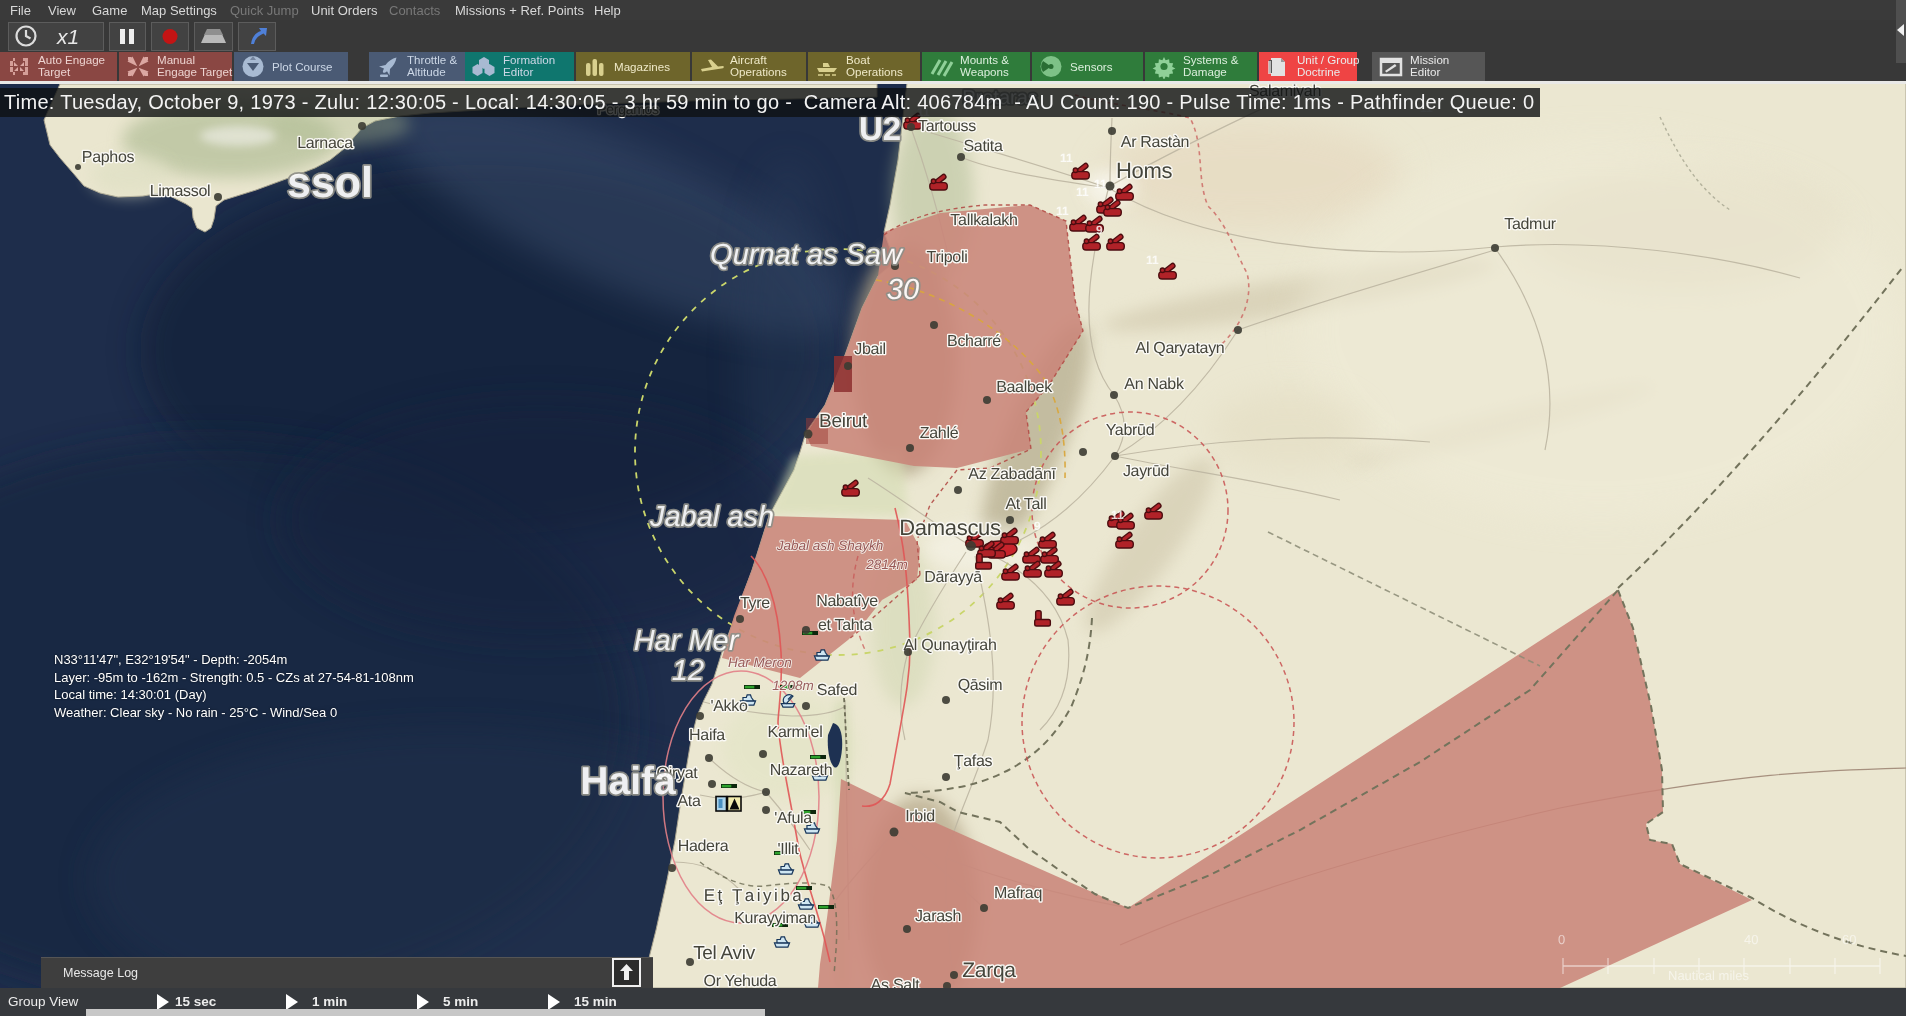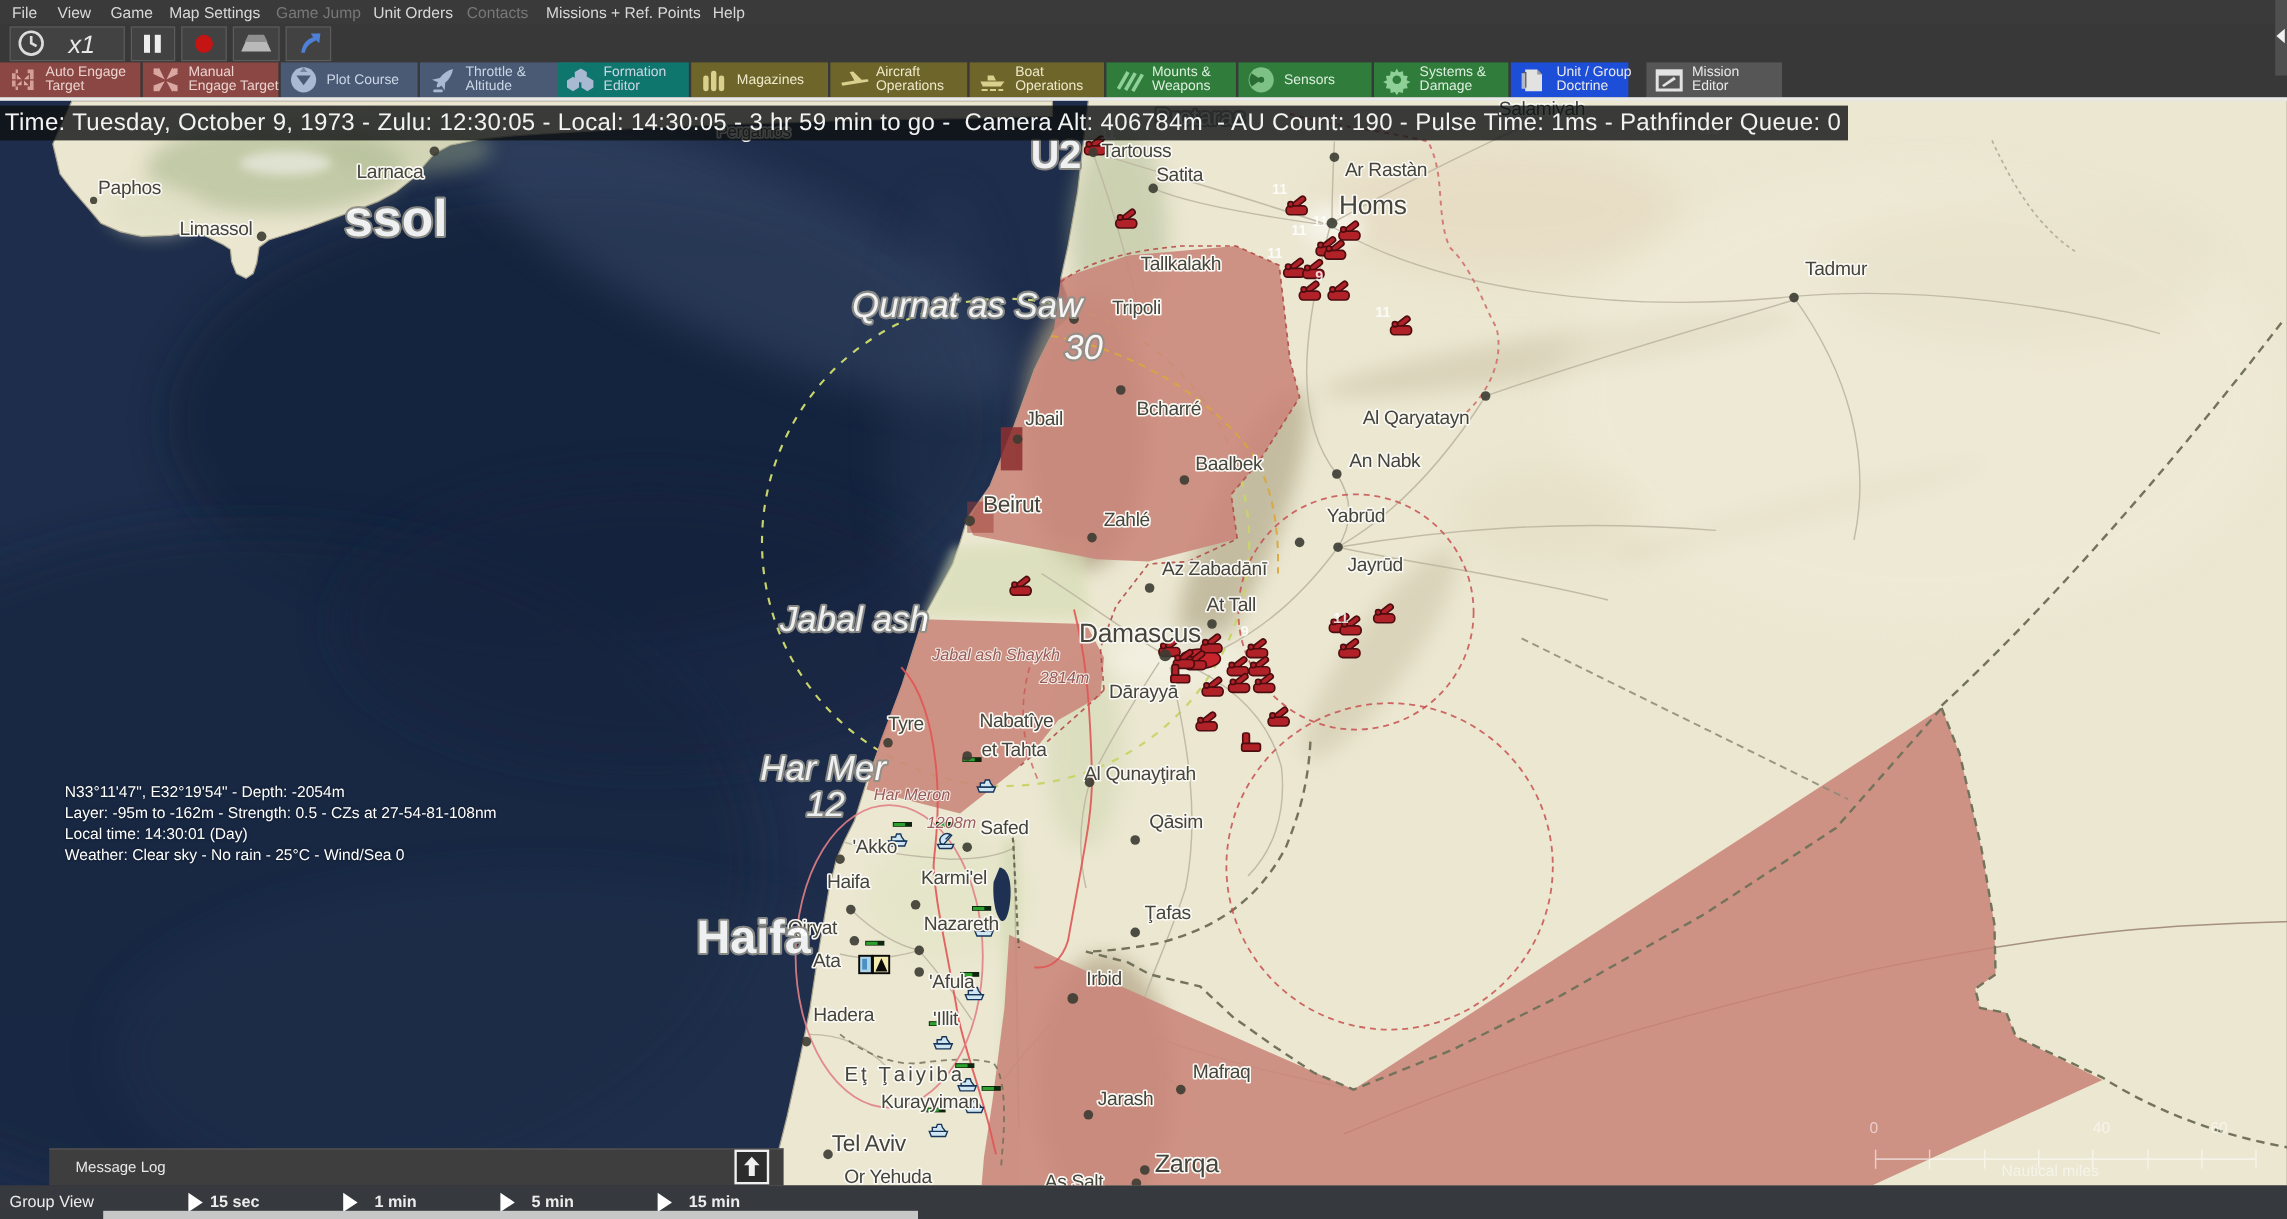--- a/index.html
+++ b/index.html
@@ -347,21 +347,21 @@
 <text x="1842" y="944" font-size="13" stroke="none">60</text>
 <text x="1668" y="980" font-size="13" stroke="none">Nautical miles</text>
 </g>
 </svg>
 
 <div class="menubar">
   <span style="left:10px">File</span>
       <span style="left:48px">View</span>
       <span style="left:92px">Game</span>
   <span style="left:141px">Map Settings</span>
-      <span class="dis" style="left:230px">Game Jump</span>
+      <span class="dis" style="left:230px">Quick Jump</span>
   <span style="left:311px">Unit Orders</span>
       <span class="dis" style="left:389px">Contacts</span>
   <span style="left:455px">Missions + Ref. Points</span>
       <span style="left:594px">Help</span>
 </div>
 
 <div class="ctl" style="left:8px;width:96px">
   <svg width="94" height="27" viewBox="0 0 94 27">
     <circle cx="17" cy="13" r="9.5" fill="none" stroke="#dcdcdc" stroke-width="2.2"></circle>
     <path d="M17 7 L17 13 L21.5 15.5" fill="none" stroke="#dcdcdc" stroke-width="2.2"></path>
@@ -422,21 +422,21 @@
       <div class="tb" style="left:234px;width:114px;background:#4a5a74">
         <svg class="ic" viewBox="0 0 26 25">
           <g>
             <circle cx="13" cy="12.5" r="10.5" fill="#a8bad2"></circle>
             <path d="M7 9 L19 9 L13 17 Z" fill="#4a5a74"></path>
             <path d="M13 2 l3 4 -6 0z" fill="#4a5a74" opacity=".55"></path>
           </g>
         </svg>
         <div class="tx" style="color:#ccd7e6">Plot Course</div>
       </div>
-      <div class="tb" style="left:350px;width:136px;background:#4a5a74">
+      <div class="tb" style="left:369px;width:136px;background:#4a5a74">
         <svg class="ic" viewBox="0 0 26 25">
           <g fill="#a8bad2">
             <path d="M21.5 3.5 C17 4.5 13.5 7 10.5 11 L4 12.5 L9 14.5 C8 16.5 7.5 18 8.2 18.6 C9 19.2 10.3 18.5 12 17.2 L14.5 21.5 L15 15 C18.5 12 20.8 8 21.5 3.5 Z"></path>
             <rect x="5" y="20.5" width="8" height="2.4" rx="1"></rect>
           </g>
         </svg>
         <div class="tx" style="color:#ccd7e6">Throttle &amp;<br>Altitude</div>
       </div>
       <div class="tb" style="left:465px;width:109px;background:#0f766e">
         <svg class="ic" viewBox="0 0 26 25">
@@ -496,21 +496,21 @@
       </div>
       <div class="tb" style="left:1145px;width:112px;background:#2f7c3b">
         <svg class="ic" viewBox="0 0 26 25">
           <g fill="#8fd098">
             <path d="M13 3 l1.6 3.2 3.5-.9 .4 3.6 3.6 .4 -.9 3.5 3.2 1.6 -3.2 1.6 .9 3.5 -3.6 .4 -.4 3.6 -3.5 -.9 -1.6 3.2 -1.6 -3.2 -3.5 .9 -.4 -3.6 -3.6 -.4 .9 -3.5 -3.2 -1.6 3.2 -1.6 -.9 -3.5 3.6 -.4 .4 -3.6 3.5 .9z"></path>
             <circle cx="13" cy="12.5" r="3.6" fill="#2f7c3b"></circle>
           </g>
         </svg>
         <div class="tx" style="color:#dcefdd">Systems &amp;<br>Damage</div>
       </div>
-      <div class="tb" style="left:1259px;width:98px;background:#1d4ed8">
+      <div class="tb" style="left:1259px;width:98px;background:#ef4444">
         <svg class="ic" viewBox="0 0 26 25">
           <g fill="#e2e2e2">
             <path d="M6 4 h10 l4 4 v14 h-14z"></path>
             <path d="M16 4 l4 4 h-4z" fill="#9a9a9a"></path>
             <rect x="4" y="6" width="3" height="13" fill="#565656"></rect>
             <rect x="3" y="7" width="3" height="13" fill="#e2e2e2" opacity=".7"></rect>
           </g>
         </svg>
         <div class="tx" style="color:#eaeaea">Unit / Group<br>Doctrine</div>
       </div>

